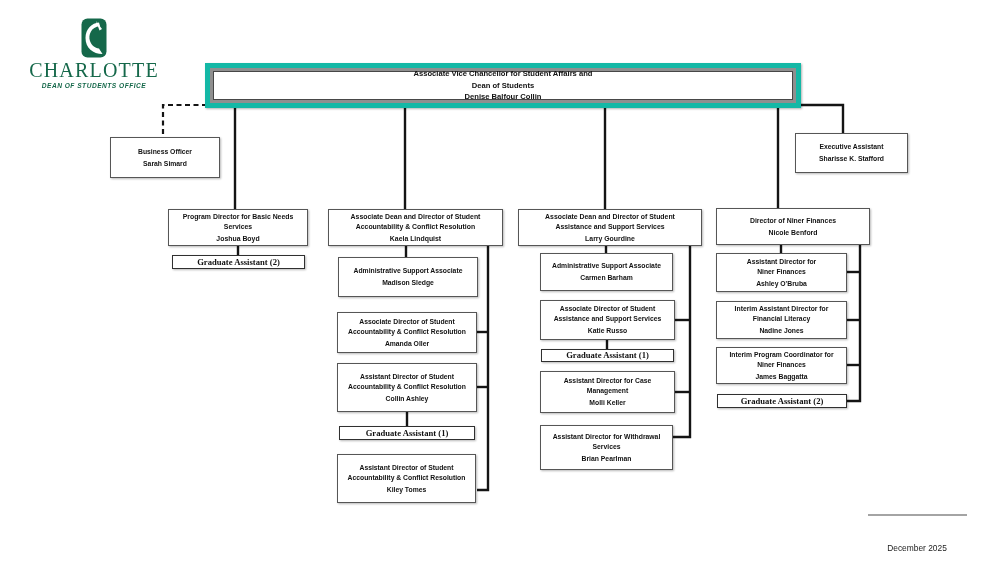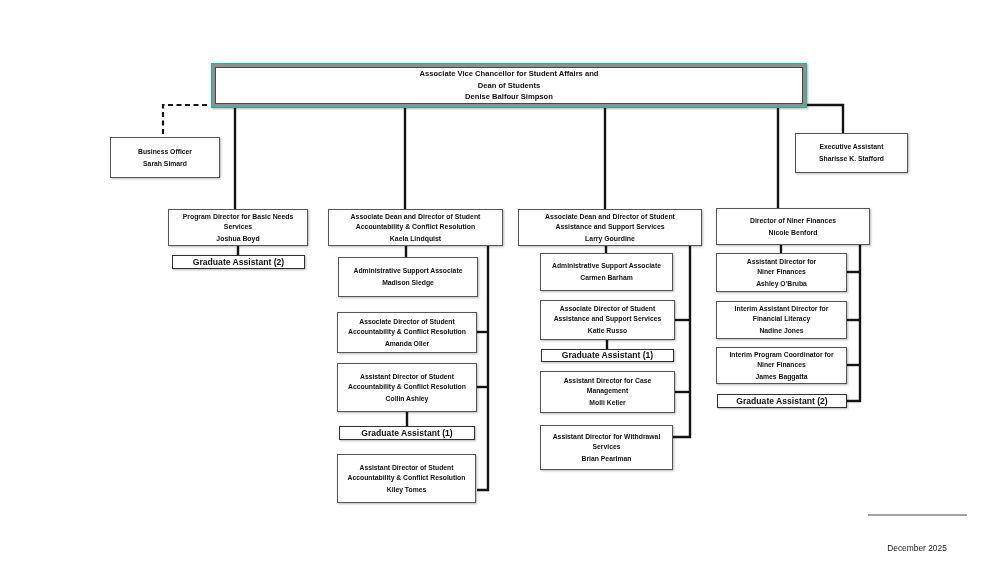--- a/index.html
+++ b/index.html
@@ -15,27 +15,26 @@
   .ob{
     position:absolute;background:#ffffff;border:1px solid #565656;
     box-shadow:1px 1px 2px rgba(0,0,0,.28);
     display:flex;flex-direction:column;align-items:center;justify-content:center;
     text-align:center;box-sizing:border-box;padding:2px 4px;
   }
   .ob .ot{font-size:6.8px;font-weight:700;line-height:1.45;}
   .ob .on{font-size:6.8px;font-weight:700;line-height:1.4;margin-top:2px;}
   .ob.head .ot,.ob.head .on{font-size:6.9px;}
   .ob.top{
-    border:1px solid #14b8a6;
+    border:5px solid #14b8a6;
     box-shadow:inset 0 0 0 3px #8f8f8f,inset 0 0 0 4px #474747,1px 1px 2px rgba(0,0,0,.3);
-    margin-left:6px;
   }
   .ob.top .ot{font-size:7.6px;line-height:1.5;}
   .ob.top .on{font-size:7.6px;margin-top:1px;}
-  .ob.ga{border:1px solid #303030;padding:0 2px;}
+  .ob.ga{border:1px solid #303030;padding:0 2px;font-family:Liberation Serif, serif;}
   .ob.ga .ot{font-size:8.6px;font-weight:700;line-height:1;}
 
   .logo{position:absolute;left:18px;top:18px;width:152px;text-align:center;}
   .logo .mark{display:block;margin:0 auto 2px auto;}
   .logo .word{
     font-family:"Liberation Serif","DejaVu Serif",serif;color:#15684a;
     font-size:20px;letter-spacing:1.2px;font-weight:500;line-height:1;white-space:nowrap;
   }
   .logo .tag{
     color:#15684a;font-size:6.6px;font-weight:700;font-style:italic;
@@ -70,24 +69,33 @@
     <path d="M674 320 H690"></path>
     <path d="M674 392 H690"></path>
     <path d="M781 244 V254"></path>
     <path d="M860 244 V401 H847"></path>
     <path d="M847 272 H860"></path>
     <path d="M847 320 H860"></path>
     <path d="M847 365 H860"></path>
     <path class="thin" d="M868 515 H967"></path>
   </svg>
 
+  <div class="logo">
+    <svg class="mark" width="26" height="40" viewBox="0 0 26 40">
+      <rect x="0.5" y="0.5" width="25" height="39" rx="6" fill="#15684a"></rect>
+      <path d="M19 8 C10 9 7 17 9 23 C10.5 27.5 14 30 18 30.5 L21.5 36 C12 36 4.5 30 4.5 20 C4.5 11 11 5 18 4.5 Z" fill="#ffffff"></path>
+      <path d="M15 3 L21 11 L18.5 12.5 Z" fill="#ffffff"></path>
+    </svg>
+    <div class="word">CHARLOTTE</div>
+    <div class="tag">DEAN OF STUDENTS OFFICE</div>
+  </div>
 
   <div class="ob top" style="left:205px;top:63px;width:596px;height:45px;">
     <div class="ot" style="max-width:180px;">Associate Vice Chancellor for Student Affairs and Dean of Students</div>
-    <div class="on">Denise Balfour Simpson</div>
+    <div class="on">Denise Balfour Collin</div>
   </div>
 
   <div class="ob" style="left:110px;top:137px;width:110px;height:41px;">
     <div class="ot">Business Officer</div>
     <div class="on">Sarah Simard</div>
   </div>
   <div class="ob" style="left:795px;top:133px;width:113px;height:40px;">
     <div class="ot">Executive Assistant</div>
     <div class="on">Sharisse K. Stafford</div>
   </div>

